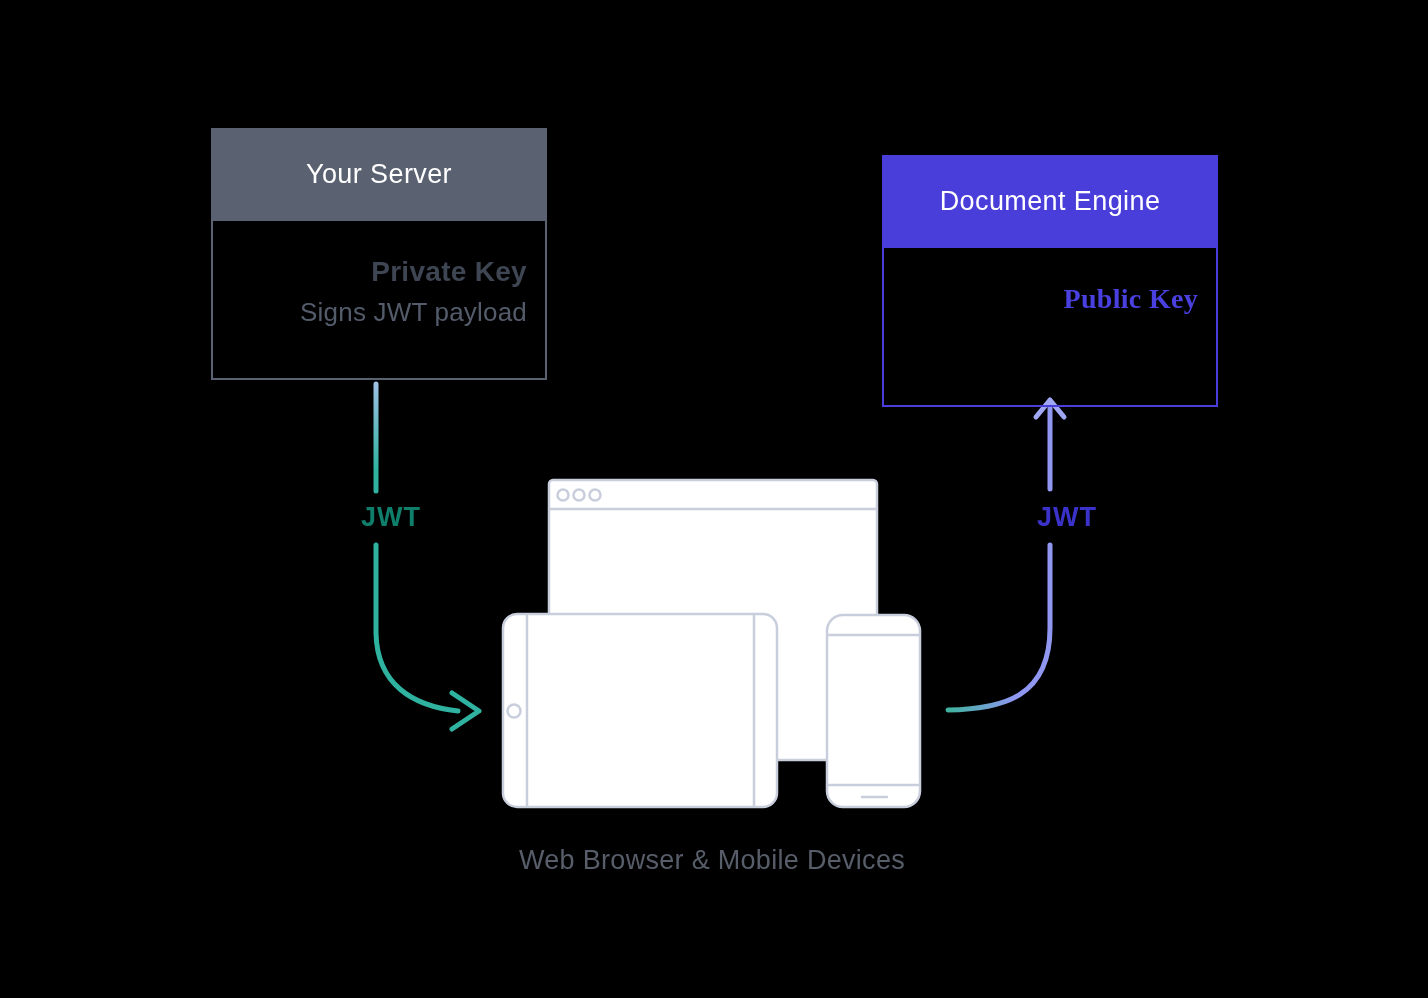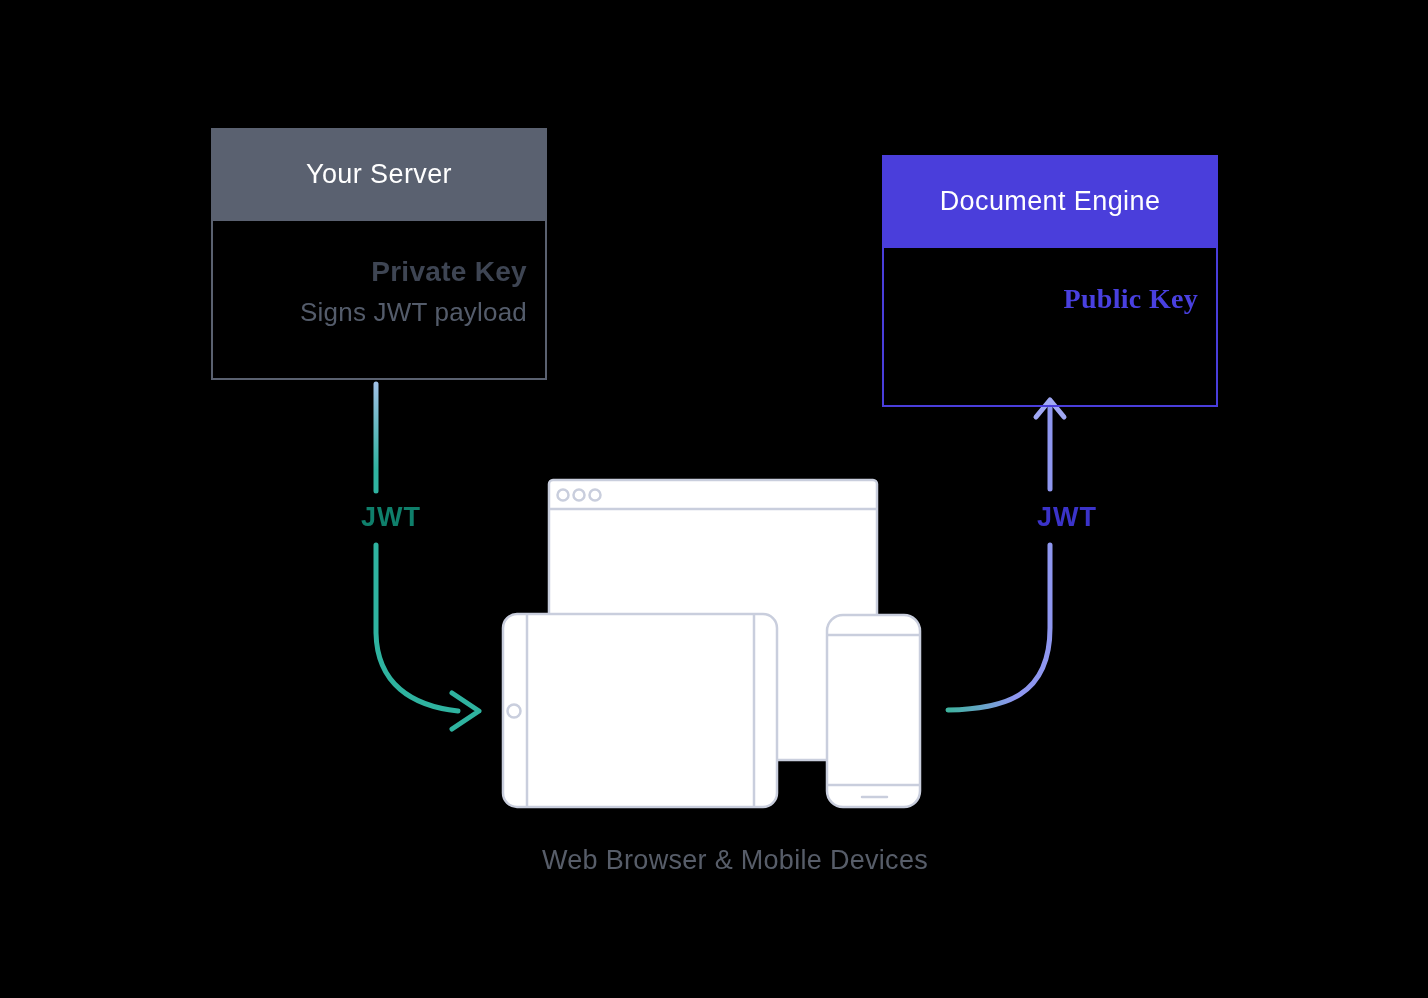--- a/index.html
+++ b/index.html
@@ -64,21 +64,21 @@
     font-size: 27px;
     font-weight: 700;
     letter-spacing: 1px;
     margin-left: 16px;
   }
   .jwt-left  { left: 375px; top: 517px; color: var(--green_label); }
   .jwt-right { left: 1051px; top: 517px; color: var(--purple_label); }
   
   .devices-caption {
     position: absolute;
-    left: 735px; top: 860px;
+    left: 712px; top: 860px;
     transform: translate(-50%, -50%);
     font-size: 27px;
     font-weight: 500;
     letter-spacing: 0.3px;
     color: var(--devices_label);
     white-space: nowrap;
   }
 </style>
 </head>
 <body>

